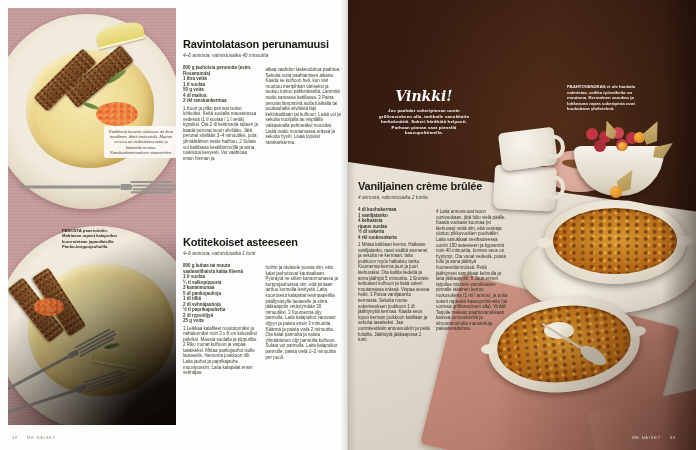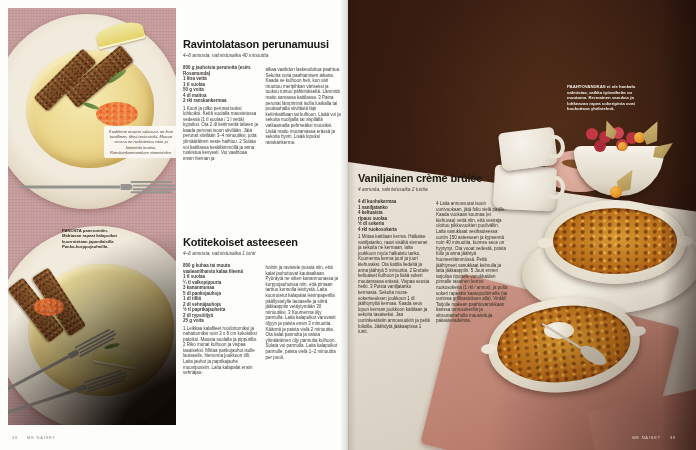--- a/index.html
+++ b/index.html
@@ -130,21 +130,21 @@
   .spoon-svg{left:188px;top:336px;width:78px;height:16px;transform:rotate(32deg);}
   .shade-r{inset:0;background:
       radial-gradient(circle at 104% 104%,rgba(28,10,5,.55),transparent 38%),
       linear-gradient(to right,transparent 90%,rgba(20,8,4,.45));}
 
   
   .tip{left:28px;top:88px;width:96px;text-align:center;color:#fff;}
   .tip-title{font:italic bold 14px "DejaVu Serif",serif;margin-bottom:4px;}
   .tip-text{font-size:4.3px;font-weight:bold;line-height:5.6px;letter-spacing:.2px;}
   .cap3{left:219px;top:84px;width:86px;color:#f2ede6;font-weight:bold;font-size:4.3px;line-height:5.5px;}
-  .recipe-r{left:10px;top:172px;width:150px;color:#343028;}
+  .recipe-r{left:10px;top:180px;width:150px;color:#343028;}
   .recipe-r h1{margin:0 0 3px;font-size:11px;letter-spacing:-.2px;color:#1f1a12;font-weight:bold;}
   .recipe-r .cols{gap:6px;}
   .footer-r{right:20px;bottom:10px;font-size:4px;letter-spacing:.8px;color:#ded9d1;}
   .footer-r span{margin-left:9px;}
 
   .gutter{left:340px;top:0;width:16px;height:450px;pointer-events:none;z-index:60;
     background:linear-gradient(to right,rgba(0,0,0,0) 0%,rgba(0,0,0,.12) 45%,rgba(70,30,22,.28) 50%,rgba(0,0,0,.10) 55%,rgba(0,0,0,0) 100%);}
 </style>
 </head>
 <body>
@@ -290,20 +290,24 @@
       <div class="abs cream-dollop"></div>
       <svg class="abs spoon-svg" viewBox="0 0 80 16">
         <g fill="#cfc8b8">
             <rect x="0" y="7" width="50" height="2.4" rx="1.2"></rect>
             <ellipse cx="62" cy="8" rx="15" ry="7"></ellipse>
           </g>
       </svg>
       <div class="abs shade-r"></div>
     </div>
 
+    <div class="abs tip">
+      <div class="tip-title">Vinkki!</div>
+      <div class="tip-text">Jos paahdat sokeripinnan uunin grillivastuksen alla, tarkkaile vanukkaita herkeämättä. Sokeri kärähtää helposti. Parhaan pinnan saat pienellä kaasupolttimella.</div>
+    </div>
 
     <div class="abs cap3">PAAHTOVANUKAS ei ole hankala valmistaa, vaikka työvaiheita on muutama. Kermainen vanukas ja lohkeavan rapea sokeripinta ovat koukuttava yhdistelmä.</div>
 
     <div class="abs recipe recipe-r">
       <h1>Vaniljainen crème brûlée</h1>
       <div class="meta">4 annosta, valmistusaika 2 tuntia</div>
       <div class="cols">
         <div class="col col-r">
           <div>
               <div class="ing-line">4 dl kuohukermaa</div>

